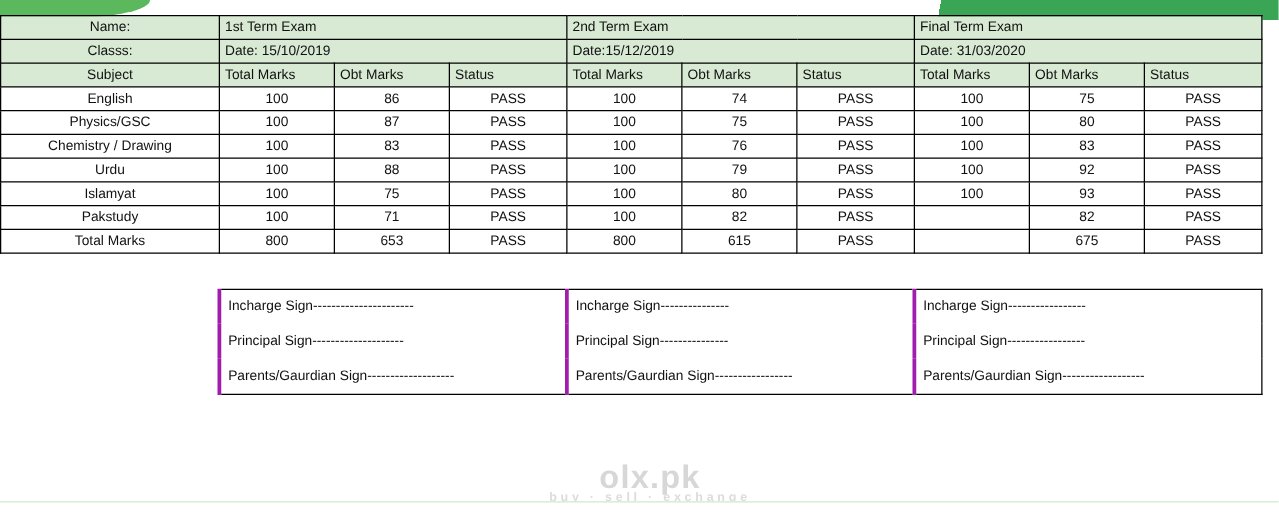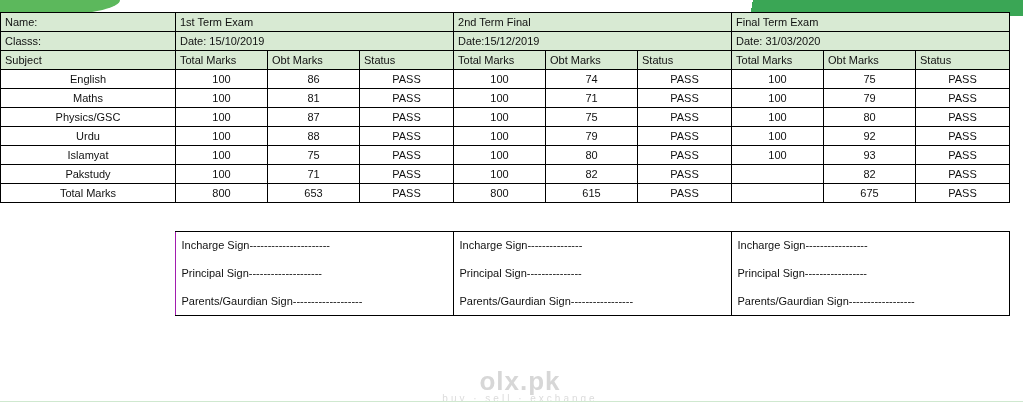--- a/index.html
+++ b/index.html
@@ -67,21 +67,21 @@
     box-sizing: border-box;
     background: #ffffff;
   }
   .hdr-green {
     background: #d8ead3 !important;
     text-align: left;
     font-weight: bold;
   }
   .hdr-green-left {
     background: #d8ead3 !important;
-    text-align: left;
+    text-align: center;
     font-weight: bold;
     margin-left: 48px;
   }
   .center { text-align: center; }
   .left { text-align: center; }
   .bold { font-weight: bold; }
 
   .col-subject { width: 175px; }
   .col-num { width: 92px; }
   .col-status { width: 94px; }
@@ -108,42 +108,42 @@
   .sign-table td {
     font-size: 11px;
     padding: 6px 6px;
     vertical-align: middle;
     height: 28px;
     box-sizing: border-box;
     background: transparent;
   }
   .sign-blank { border: none; }
   .sign-box {
-    border-left: 1px solid #a21caf;
+    border-left: 3px solid #a21caf;
     border-right: 1px solid #000000;
   }
   .sign-box-top { border-top: 1px solid #000000; }
   .sign-box-bot { border-bottom: 1px solid #000000; }
 
   .watermark {
     position: absolute;
     left: 410px;
     top: 368px;
     width: 220px;
     text-align: center;
     color: #d7d7d7;
     font-size: 26px;
     font-weight: bold;
     letter-spacing: 1px;
     line-height: 1;
     pointer-events: none;
   }
   .watermark .sub {
     font-size: 10px;
-    font-weight: normal;
+    font-weight: bold;
     letter-spacing: 3px;
     color: #dcdcdc;
   }
 </style>
 </head>
 <body>
 
 <div class="deco-left"></div>
 <div class="deco-right"></div>
 
@@ -159,21 +159,21 @@
         <col class="col-num">
         <col class="col-status">
       <col class="col-num">
         <col class="col-num">
         <col class="col-status">
     </colgroup>
     <tbody>
       <tr>
         <td class="hdr-green-left">Name:</td>
         <td class="hdr-green" colspan="3">1st Term Exam</td>
-        <td class="hdr-green" colspan="3">2nd Term Final</td>
+        <td class="hdr-green" colspan="3">2nd Term Exam</td>
         <td class="hdr-green" colspan="3">Final Term Exam</td>
       </tr>
       <tr>
         <td class="hdr-green-left">Classs:</td>
         <td class="hdr-green" colspan="3">Date: 15/10/2019</td>
         <td class="hdr-green" colspan="3">Date:15/12/2019</td>
         <td class="hdr-green" colspan="3">Date: 31/03/2020</td>
       </tr>
       <tr>
         <td class="hdr-green-left">Subject</td>
@@ -194,41 +194,41 @@
         <td class="center">86</td>
         <td class="center">PASS</td>
         <td class="center">100</td>
         <td class="center">74</td>
         <td class="center">PASS</td>
         <td class="center">100</td>
         <td class="center">75</td>
         <td class="center">PASS</td>
       </tr>
       <tr>
-        <td class="left">Maths</td>
-        <td class="center">100</td>
-        <td class="center">81</td>
-        <td class="center">PASS</td>
-        <td class="center">100</td>
-        <td class="center">71</td>
-        <td class="center">PASS</td>
-        <td class="center">100</td>
-        <td class="center">79</td>
-        <td class="center">PASS</td>
-      </tr>
-      <tr>
         <td class="left">Physics/GSC</td>
         <td class="center">100</td>
         <td class="center">87</td>
         <td class="center">PASS</td>
         <td class="center">100</td>
         <td class="center">75</td>
         <td class="center">PASS</td>
         <td class="center">100</td>
         <td class="center">80</td>
+        <td class="center">PASS</td>
+      </tr>
+      <tr>
+        <td class="left">Chemistry / Drawing</td>
+        <td class="center">100</td>
+        <td class="center">83</td>
+        <td class="center">PASS</td>
+        <td class="center">100</td>
+        <td class="center">76</td>
+        <td class="center">PASS</td>
+        <td class="center">100</td>
+        <td class="center">83</td>
         <td class="center">PASS</td>
       </tr>
       <tr>
         <td class="left">Urdu</td>
         <td class="center">100</td>
         <td class="center">88</td>
         <td class="center">PASS</td>
         <td class="center">100</td>
         <td class="center">79</td>
         <td class="center">PASS</td>

